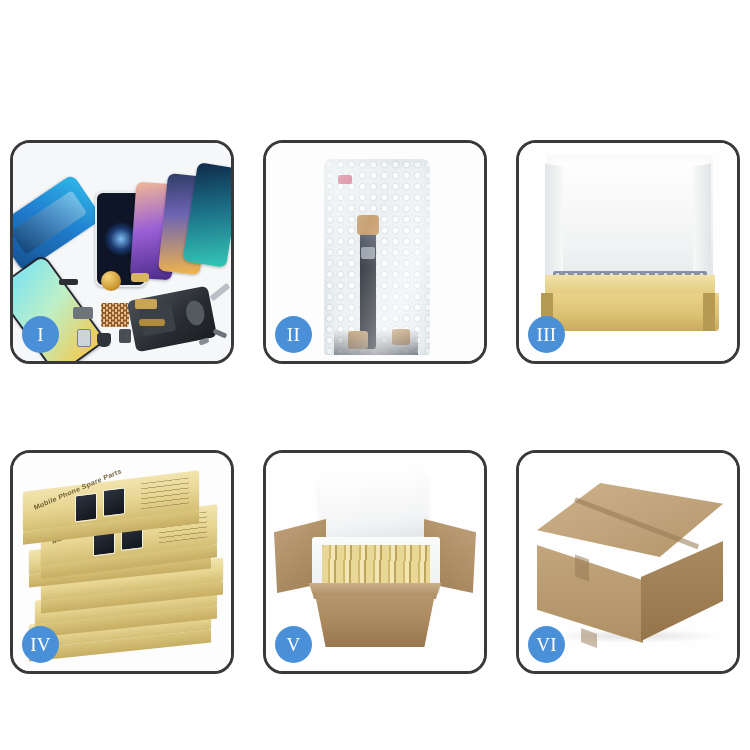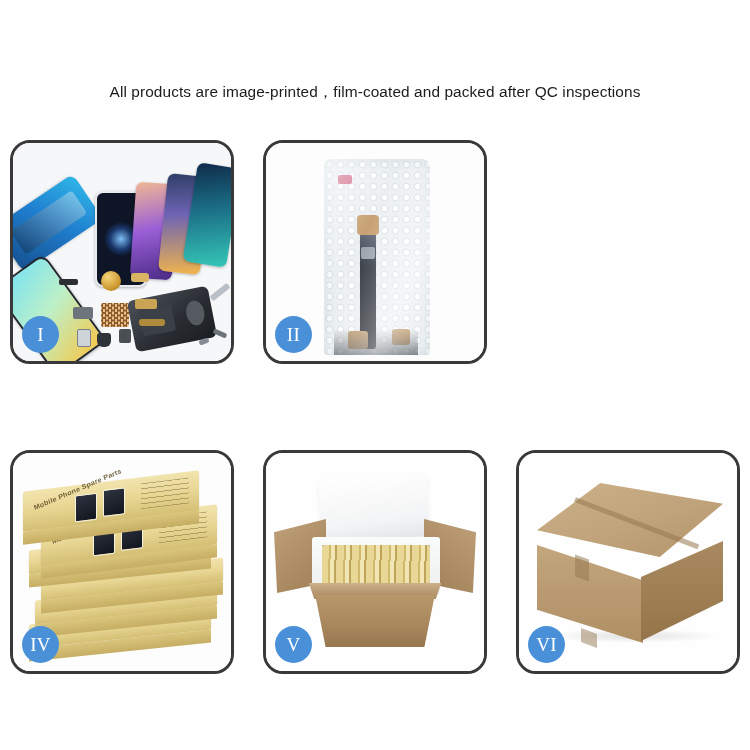--- a/index.html
+++ b/index.html
@@ -525,21 +525,20 @@
     width: 170px; height: 14px;
     background: radial-gradient(ellipse at center, rgba(120,120,120,0.22), rgba(255,255,255,0) 70%);
   }
 </style>
 </head>
 <body>
 
 <div class="page">
 
   <div class="header">
-    <div class="subtitle">All products are image-printed，film-coated and packed after QC inspections</div>
   </div>
 
   <div class="grid">
 
     <div class="panel r0 c0">
       <div class="photo">
         <div class="p1-bg"></div>
         <div class="phone ph-blue"></div>
         <div class="phone ph-dark"></div>
         <div class="phone ph-purple"></div>
@@ -572,20 +571,34 @@
           <div class="connA"></div>
           <div class="connB"></div>
           <div class="tape"></div>
           <div class="darkband"></div>
           <div class="bag-sheen"></div>
         </div>
       </div>
       <div class="badge">II</div>
     </div>
 
+    <div class="panel r0 c2">
+      <div class="photo">
+        <div class="p3-bg"></div>
+        <div class="lid-back"></div>
+        <div class="lid-flapL"></div>
+        <div class="lid-flapR"></div>
+        <div class="foam"></div>
+        <div class="tray-top"></div>
+        <div class="tray-front"></div>
+        <div class="tray-lcorner"></div>
+        <div class="tray-rcorner"></div>
+      </div>
+      <div class="badge">III</div>
+    </div>
 
     <div class="panel r1 c0">
       <div class="photo">
         <div class="p4-bg"></div>
         <div class="stack">
           <div class="kbox kb6">
               <div class="side"></div>
             </div>
           <div class="kbox kb5">
               <div class="side"></div>

